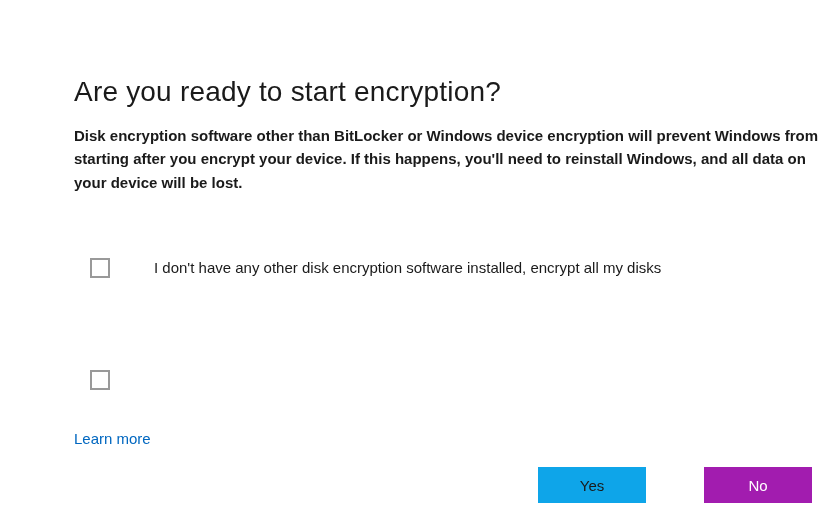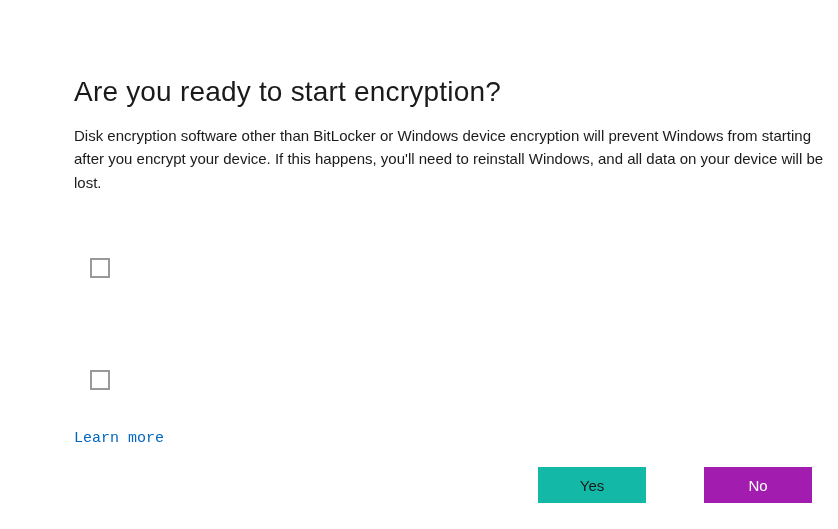--- a/index.html
+++ b/index.html
@@ -18,21 +18,21 @@
     }
     .title {
       font-size: 28px;
       font-weight: 350;
       color: #1a1a1a;
       margin-bottom: 16px;
       letter-spacing: 0.2px;
     }
     .description {
       font-size: 15px;
-      font-weight: 400;
+      font-weight: 700;
       color: #1a1a1a;
       line-height: 1.55;
       margin-bottom: 48px;
       max-width: 770px;
     }
     .checkbox-row {
       display: flex;
       align-items: center;
       gap: 12px;
       margin-bottom: 60px;
@@ -55,58 +55,58 @@
       cursor: pointer;
     }
     .learn-more {
       position: absolute;
       left: 26px;
       bottom: 98px;
       font-size: 15px;
       color: #0067c0;
       text-decoration: none;
       cursor: pointer;
-      font-family: Liberation Mono, monospace;
     }
     .button-row {
       position: absolute;
       right: 26px;
       bottom: 26px;
       display: flex;
       gap: 26px;
     }
     .btn {
       width: 108px;
       height: 36px;
       border: none;
       font-size: 15px;
       font-family: inherit;
       cursor: pointer;
       display: flex;
       align-items: center;
       justify-content: center;
     }
     .btn-yes {
-      background: #14b8a6;
+      background: #0ea5e9;
       color: #1a1a1a;
     }
     .btn-no {
       background: #a21caf;
       color: #ffffff;
     }
   </style>
 </head>
 <body>
 
 <h1 class="title">Are you ready to start encryption?</h1>
 
 <p class="description">Disk encryption software other than BitLocker or Windows device encryption will prevent Windows from starting after you encrypt your device. If this happens, you'll need to reinstall Windows, and all data on your device will be lost.</p>
 
 <div class="checkbox-row">
   <div class="checkbox"></div>
+  <span class="checkbox-label">I don't have any other disk encryption software installed, encrypt all my disks</span>
 </div>
 
 <div class="checkbox-row second">
   <div class="checkbox"></div>
 </div>
 
 <a class="learn-more">Learn more</a>
 
 <div class="button-row">
   <button class="btn btn-yes">Yes</button>

